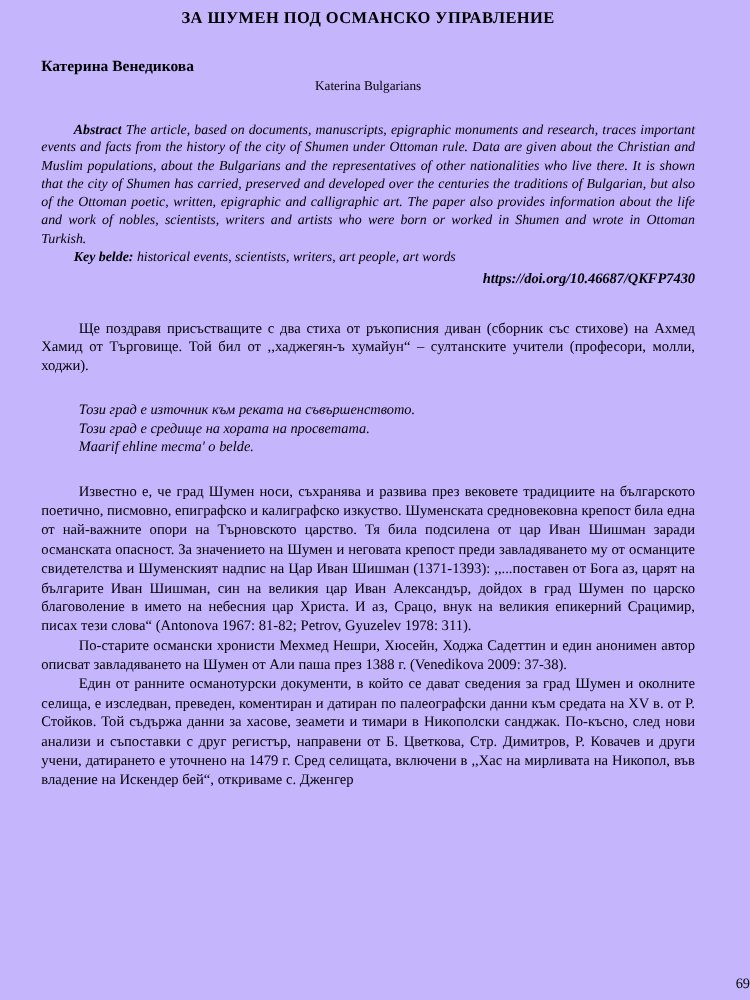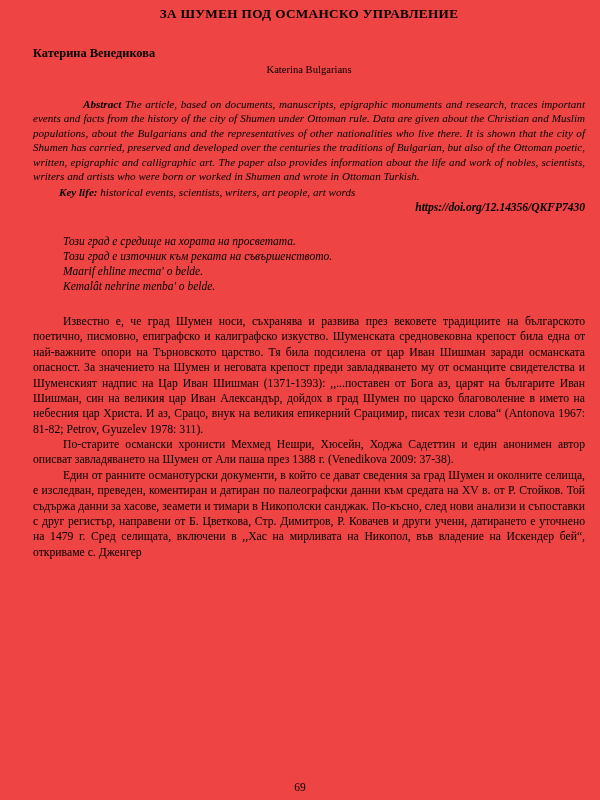--- a/index.html
+++ b/index.html
@@ -13,22 +13,22 @@
     height: 800px;
     overflow: hidden;
     font-family: "Liberation Serif", "DejaVu Serif", serif;
     color: #000000;
   }
   .page {
     position: relative;
     width: 600px;
     height: 800px;
     box-sizing: border-box;
-    padding: 4px 15px 0 33px;
-    background: #ef4444;
+    padding: 4px 44px 0 33px;
+    background: #c4b5fd;
   }
   .title-main {
     text-align: center;
     font-weight: bold;
     font-size: 13.2px;
     letter-spacing: 0.35px;
     line-height: 1.2;
     margin: 0;
     padding-top: 2px;
   }
@@ -58,21 +58,20 @@
     font-size: 11.1px;
     line-height: 1.305;
     text-align: justify;
     margin: 0;
     padding-top: 22px;
     text-indent: 26px;
   }
   .abstract b {
     font-weight: bold;
     font-style: italic;
-    margin-left: 24px;
   }
   .keywords {
     font-style: italic;
     font-size: 11.1px;
     line-height: 1.3;
     text-align: left;
     margin: 0;
     padding-top: 1px;
     text-indent: 26px;
   }
@@ -107,48 +106,48 @@
     padding-top: 20px;
     padding-left: 30px;
   }
   .verse div { white-space: nowrap; }
   .verse-block-after { padding-top: 20px; }
   .folio {
     position: absolute;
     left: 0;
     right: 0;
     bottom: 7px;
-    text-align: center;
+    text-align: right;
     font-size: 11.5px;
   }
 </style>
 </head>
 <body>
 
 <div class="page">
 
   <h1 class="title-main">ЗА ШУМЕН ПОД ОСМАНСКО УПРАВЛЕНИЕ</h1>
 
   <div class="author-bg">Катерина Венедикова</div>
 
 
   <div class="author-en">Katerina Bulgarians</div>
 
   <p class="abstract"><b>Abstract</b> <span>The article, based on documents, manuscripts, epigraphic monuments and research, traces important events and facts from the history of the city of Shumen under Ottoman rule. Data are given about the Christian and Muslim populations, about the Bulgarians and the representatives of other nationalities who live there. It is shown that the city of Shumen has carried, preserved and developed over the centuries the traditions of Bulgarian, but also of the Ottoman poetic, written, epigraphic and calligraphic art. The paper also provides information about the life and work of nobles, scientists, writers and artists who were born or worked in Shumen and wrote in  Ottoman Turkish.</span></p>
 
-  <p class="keywords"><b>Key life:</b> <span>historical events, scientists, writers, art people, art words</span></p>
+  <p class="keywords"><b>Key belde:</b> <span>historical events, scientists, writers, art people, art words</span></p>
 
-  <div class="doi">https://doi.org/12.14356/QKFP7430</div>
+  <div class="doi">https://doi.org/10.46687/QKFP7430</div>
 
+  <p class="body-para para-gap-big">Ще поздравя присъстващите с два стиха от ръкописния диван (сборник със стихове) на Ахмед Хамид от Търговище. Той бил от ,,хаджегян-ъ хумайун“ – султанските учители (професори, молли, ходжи).</p>
 
   <div class="verse">
+    <div>Този град е източник към реката на съвършенството.</div>
     <div>Този град е средище на хората на просветата.</div>
-    <div>Този град е източник към реката на съвършенството.</div>
     <div>Maarif ehline mecma' o belde.</div>
-    <div>Kemalât nehrine menba' o belde.</div>
   </div>
 
   <p class="body-para verse-block-after">Известно е, че град Шумен носи, съхранява и развива през вековете традициите на българското поетично, писмовно, епиграфско и калиграфско изкуство. Шуменската средновековна крепост била една от най-важните опори на Търновското царство. Тя била подсилена от цар Иван Шишман заради османската опасност. За значението на Шумен и неговата крепост преди завладяването му от османците свидетелства и Шуменският надпис на Цар Иван Шишман (1371-1393): ,,...поставен от Бога аз, царят на българите Иван Шишман, син на великия цар Иван Александър, дойдох в град Шумен по царско благоволение в името на небесния цар Христа. И аз, Срацо, внук на великия епикерний Срацимир, писах тези слова“ (Antonova 1967: 81-82; Petrov, Gyuzelev 1978: 311).</p>
 
   <p class="body-para para-gap-small">По-старите османски хронисти Мехмед Нешри, Хюсейн, Ходжа Садеттин и един анонимен автор описват завладяването на Шумен от Али паша през 1388 г. (Venedikova 2009: 37-38).</p>
 
   <p class="body-para para-gap-small">Един от ранните османотурски документи, в който се дават сведения за град Шумен и околните селища, е изследван, преведен, коментиран и датиран по палеографски данни към средата на XV в. от Р. Стойков. Той съдържа данни за хасове, зеамети и тимари в Никополски санджак. По-късно, след нови анализи и съпоставки с друг регистър, направени от Б. Цветкова, Стр. Димитров, Р. Ковачев и други учени, датирането е уточнено на 1479 г. Сред селищата, включени в ,,Хас на мирливата на Никопол, във владение на Искендер бей“, откриваме с. Дженгер</p>
 
   <div class="folio">69</div>
 

